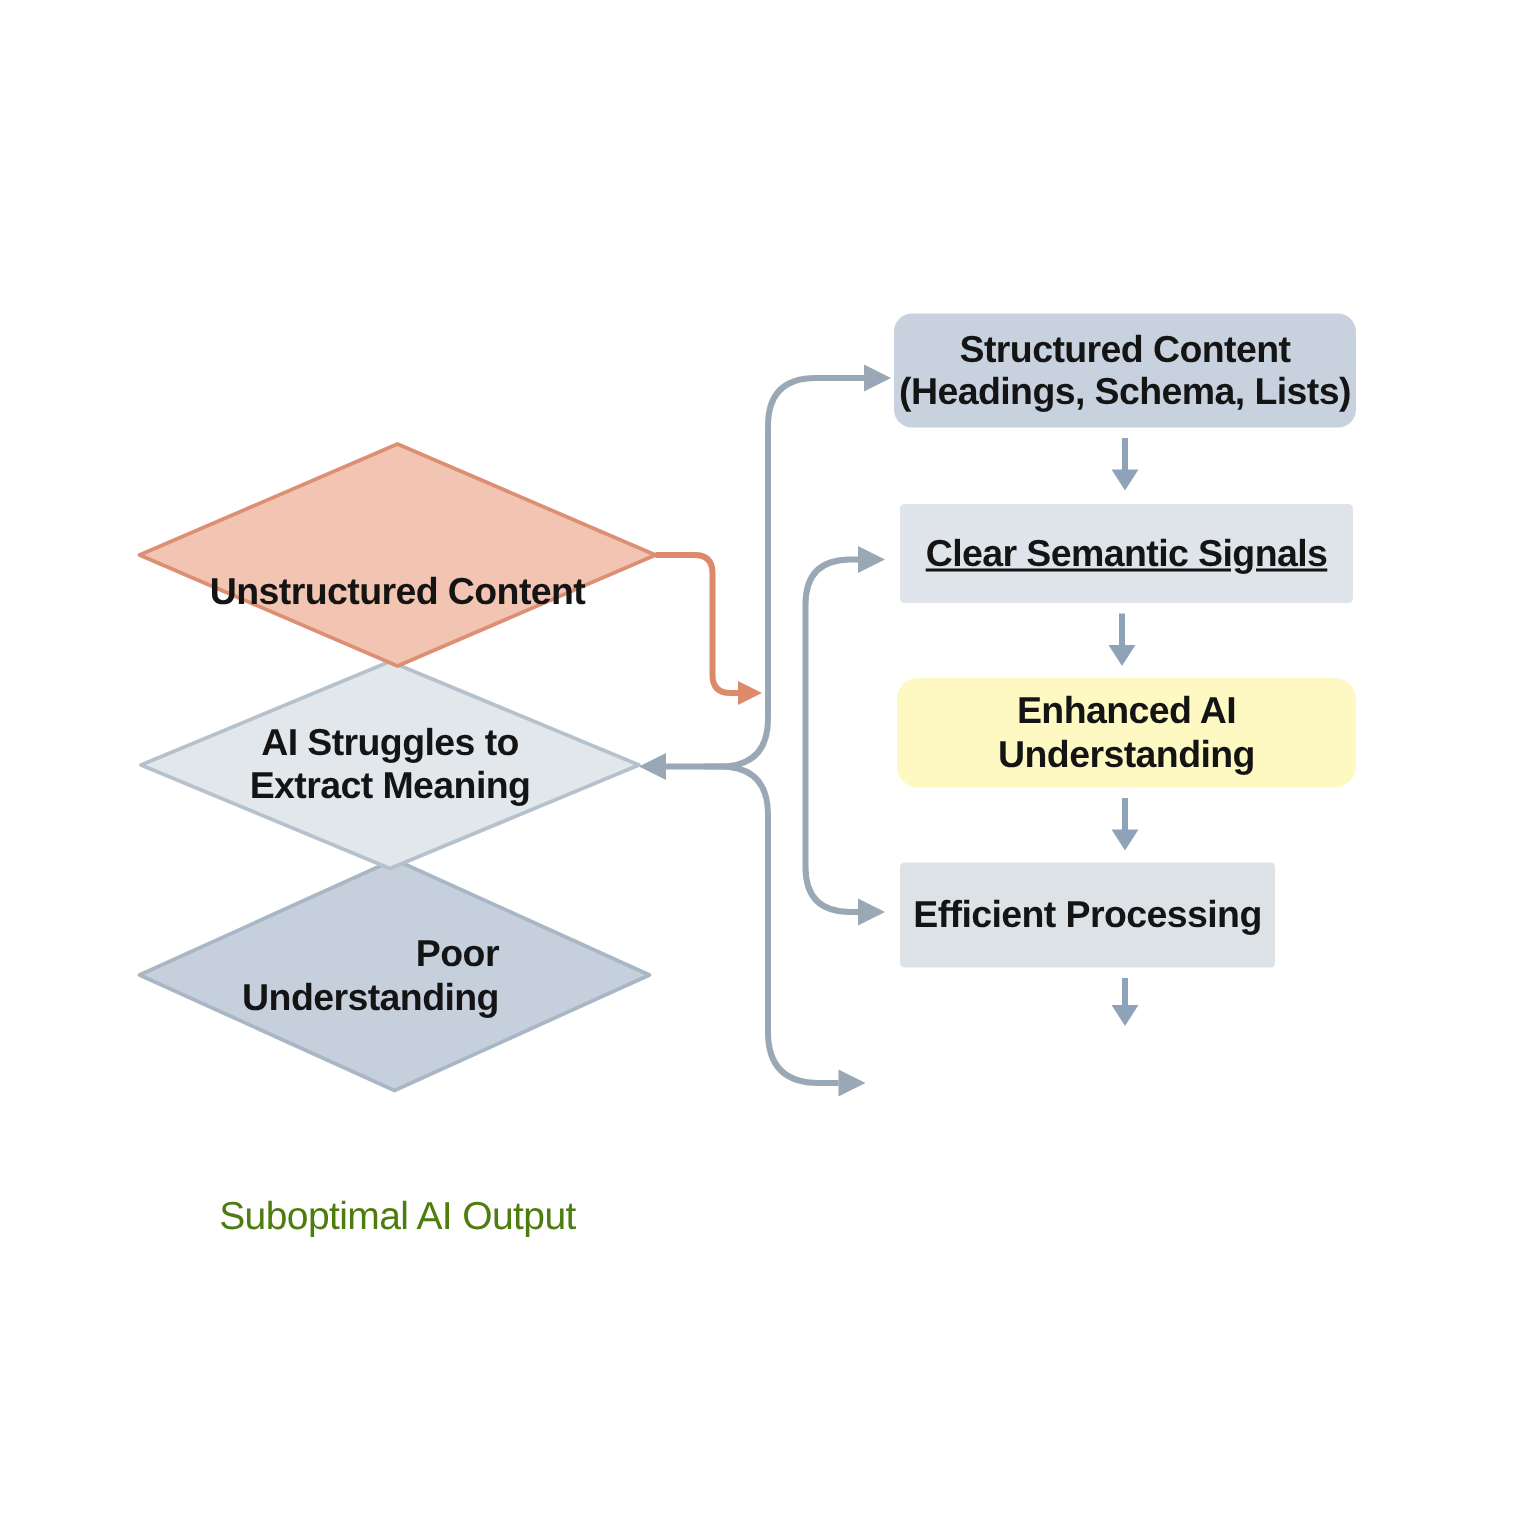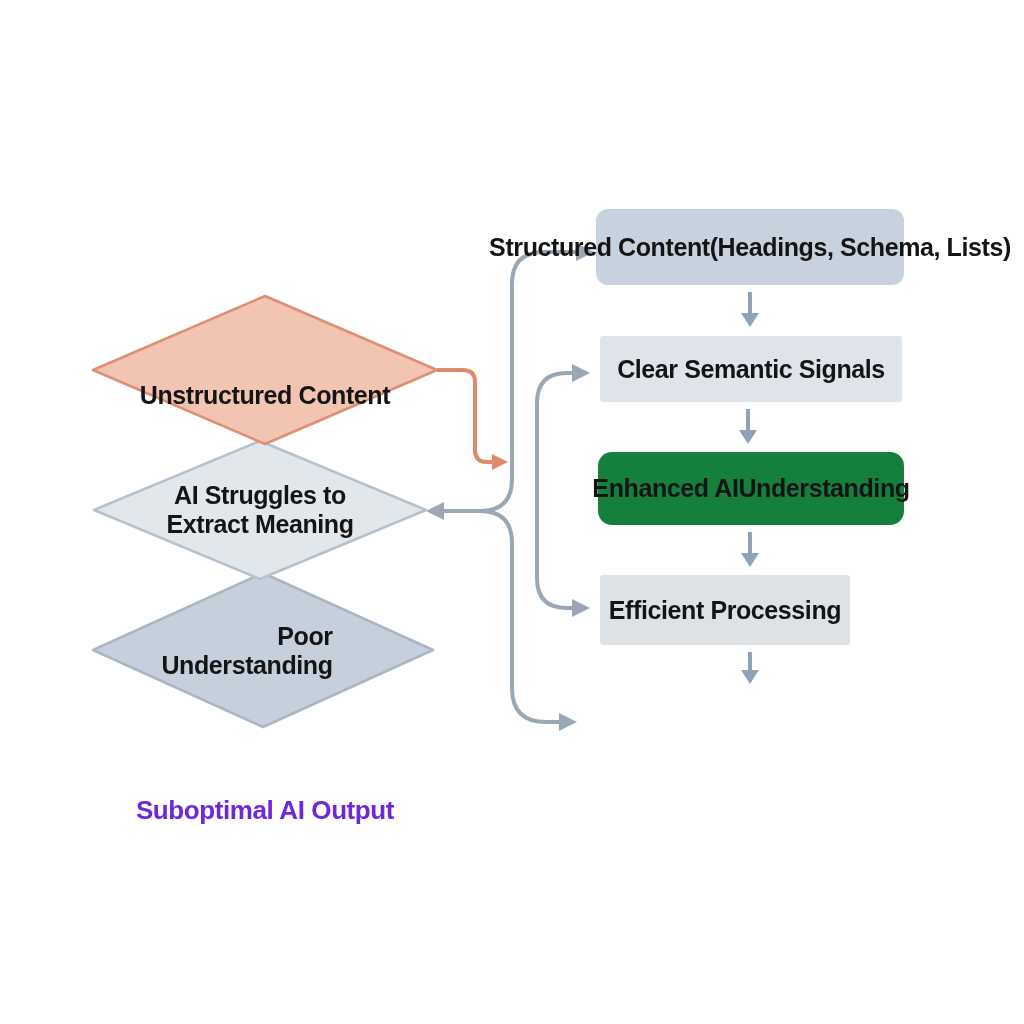--- a/index.html
+++ b/index.html
@@ -27,47 +27,47 @@
     font-weight: 700;
     font-size: 25px;
     line-height: 1.16;
     letter-spacing: -0.4px;
     white-space: nowrap;
   }
   .node-label span { display: block; }
   .flow-box {
     position: absolute;
     display: flex;
-    flex-direction: row;
+    flex-direction: column;
     align-items: center;
     justify-content: center;
     text-align: center;
     color: #141414;
     font-weight: 700;
     font-size: 25px;
     line-height: 1.14;
     letter-spacing: -0.4px;
     white-space: nowrap;
   }
   #box-structured-content   { left: 596px; top: 209px; width: 308px; height: 76px; background: #c8d2de; border-radius: 12px; }
-  #box-clear-semantic       { left: 600px; top: 336px; width: 302px; height: 66px; background: #dee4e9; border-radius: 3px; }
-  #box-enhanced-ai          { left: 598px; top: 452px; width: 306px; height: 73px; background: #15803d; border-radius: 14px; }
+  #box-clear-semantic       { left: 600px; top: 336px; width: 302px; height: 66px; background: #dee4e9; border-radius: 3px; text-decoration: underline; }
+  #box-enhanced-ai          { left: 598px; top: 452px; width: 306px; height: 73px; background: #fef9c3; border-radius: 14px; }
   #box-efficient-processing { left: 600px; top: 575px; width: 250px; height: 70px; background: #dde2e7; border-radius: 3px; }
   #box-accurate-output      { left: 585px; top: 690px; width: 333px; height: 65px; background: #e2e6ea; border-radius: 8px; }
 
   #label-unstructured { left: 265px; top: 371px; margin-top: 24px; }
   #label-struggles    { left: 260px; top: 510px; }
   #label-poor         { left: 247px; top: 651px; text-align: right; }
 
   #footer-label {
     position: absolute;
     left: 95px; top: 795px; width: 340px;
     text-align: center;
-    color: #6d28d9;
-    font-weight: 700;
+    color: #4d7c0f;
+    font-weight: 400;
     font-size: 26px;
     letter-spacing: -0.4px;
   }
 </style>
 </head>
 <body>
 
 <div id="canvas">
 
   <svg id="connector-layer" width="1024" height="1024" viewBox="0 0 1024 1024" xmlns="http://www.w3.org/2000/svg">

